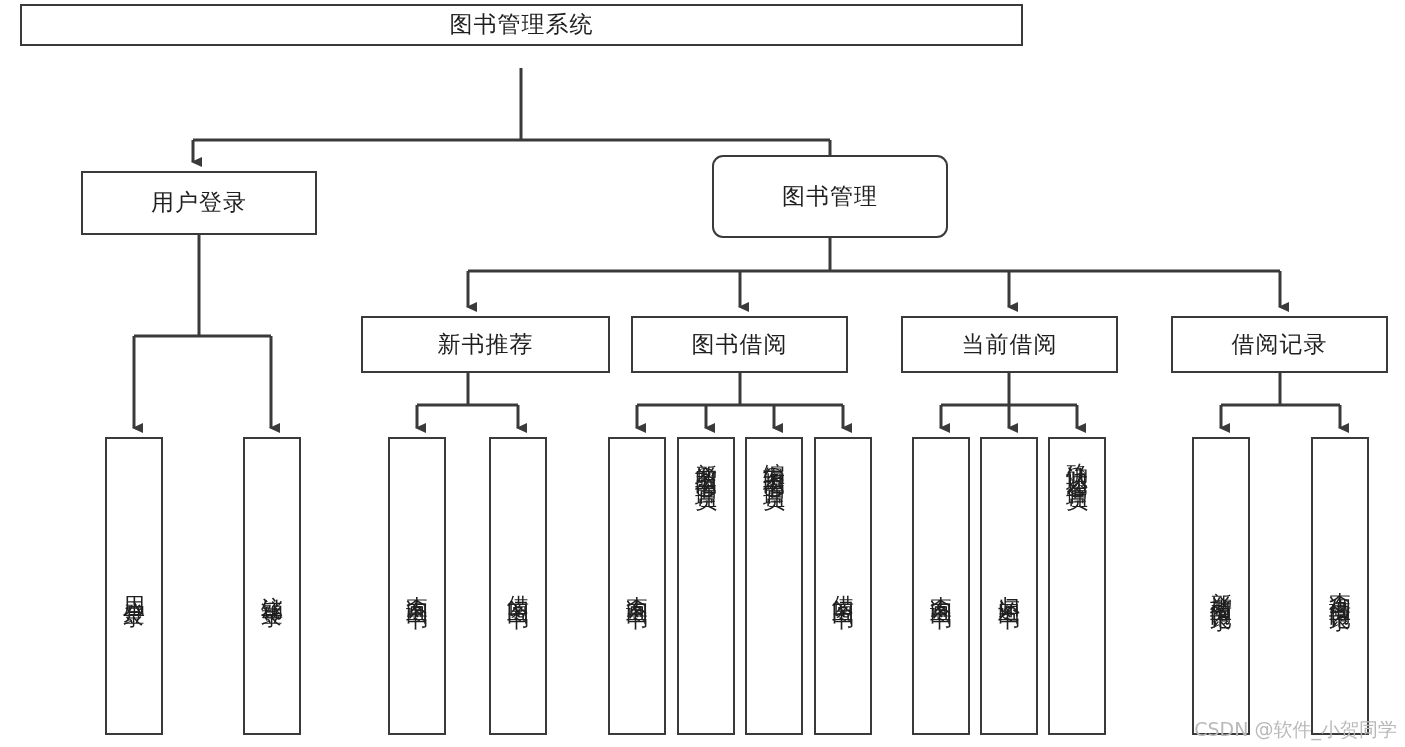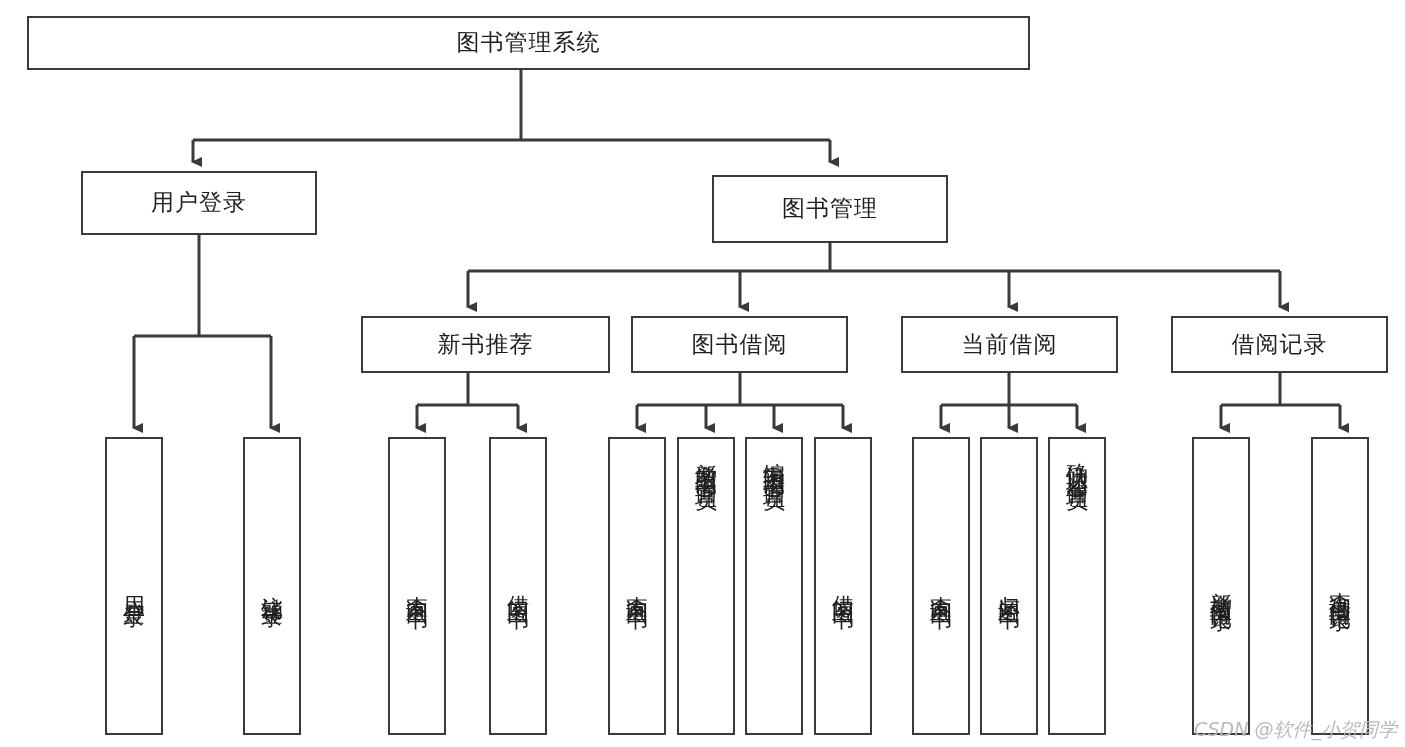--- a/index.html
+++ b/index.html
@@ -60,21 +60,20 @@
     pointer-events: none;
   }
   .watermark {
     position: absolute;
     right: 8px;
     bottom: 4px;
     font-size: 19px;
     color: #b9b9b9;
     white-space: nowrap;
     font-family: "DejaVu Sans", "Liberation Sans", sans-serif;
-    font-style: italic;
   }
 </style>
 </head>
 <body>
 
 <div id="canvas">
 
   <svg class="links" viewBox="0 0 1405 747">
     <defs>
       <marker id="arrow" markerWidth="12" markerHeight="12" refX="5" refY="9" orient="auto" markerUnits="userSpaceOnUse">
@@ -118,28 +117,28 @@
       <path d="M1009,405 L1009,428" marker-end="url(#arrow)"></path>
       <path d="M1077,405 L1077,428" marker-end="url(#arrow)"></path>
 
       <path d="M1280,373 L1280,405"></path>
       <path d="M1221,405 L1340,405"></path>
       <path d="M1221,405 L1221,428" marker-end="url(#arrow)"></path>
       <path d="M1340,405 L1340,428" marker-end="url(#arrow)"></path>
     </g>
   </svg>
 
-  <div class="node" style="left:20px; top:16px; width:1003px; height:54px;margin-left:7px;">
+  <div class="node" style="left:20px; top:4px; width:1003px; height:42px;">
     <span class="lbl">图书管理系统</span>
   </div>
 
   <div class="node" style="left:81px; top:171px; width:236px; height:64px;">
     <span class="lbl">用户登录</span>
   </div>
-  <div class="node" style="left:712px; top:175px; width:236px; height:68px;">
+  <div class="node" style="left:712px; top:155px; width:236px; height:83px;border-radius:11px;">
     <span class="lbl">图书管理</span>
   </div>
 
   <div class="node" style="left:361px; top:316px; width:249px; height:57px;">
     <span class="lbl">新书推荐</span>
   </div>
   <div class="node" style="left:631px; top:316px; width:217px; height:57px;">
     <span class="lbl">图书借阅</span>
   </div>
   <div class="node" style="left:901px; top:316px; width:217px; height:57px;">

